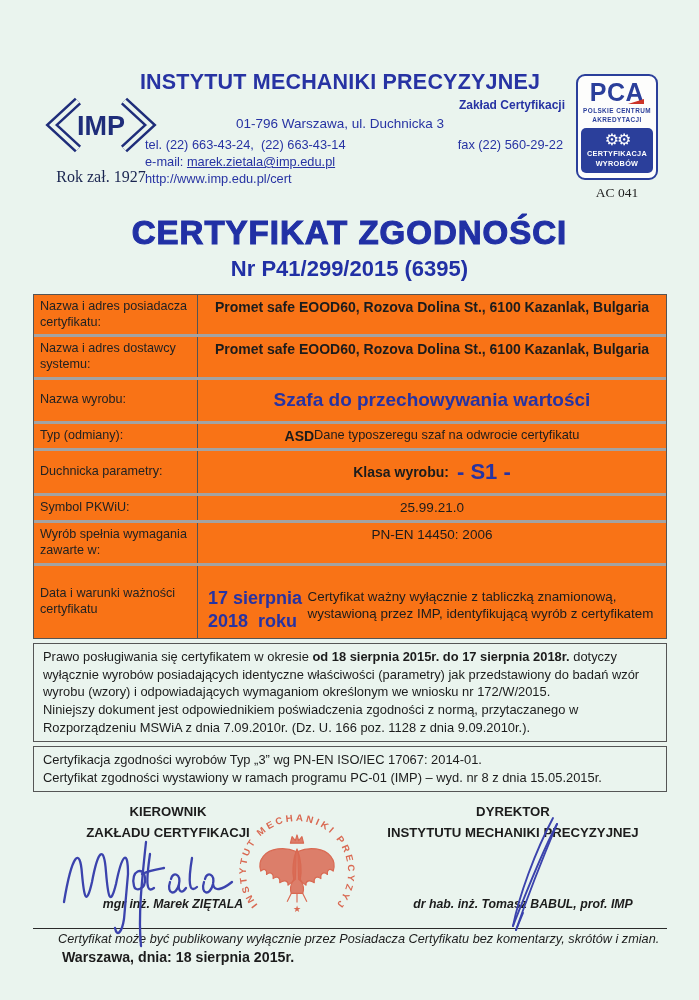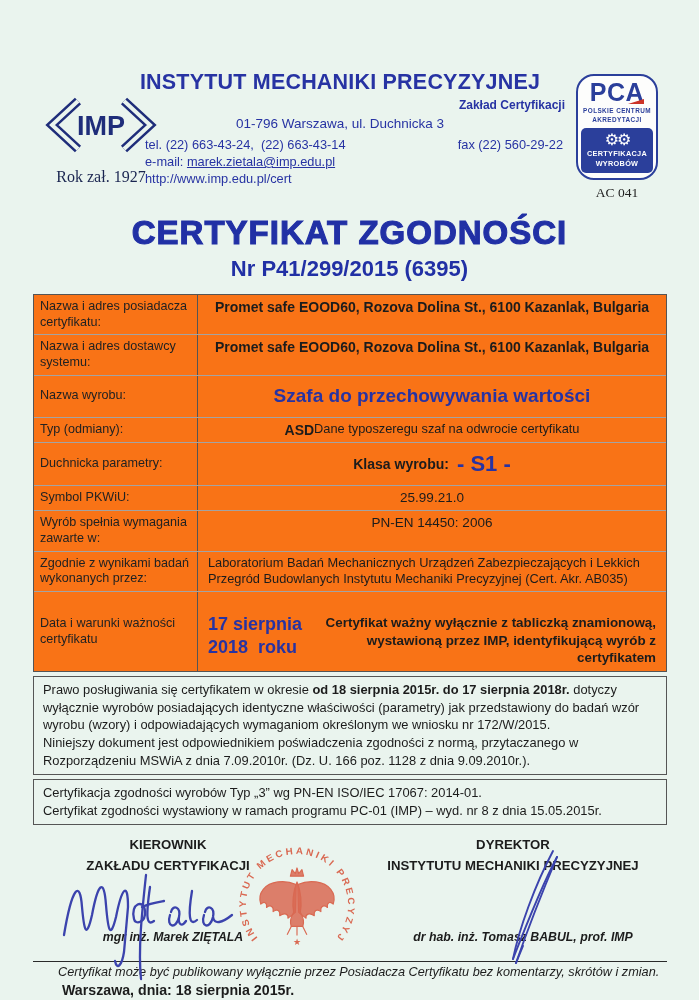--- a/index.html
+++ b/index.html
@@ -14,47 +14,47 @@
   .org-name { font-size:21.5px; font-weight:bold; text-align:center; letter-spacing:0.2px; }
   .dept { font-size:12px; font-weight:bold; text-align:right; margin-top:3px; }
   .addr { font-size:13.5px; text-align:center; margin-top:4px; }
   .contact { margin-left:30px; margin-top:6px; width:418px; font-size:12.8px; }
   .tel-row { display:flex; justify-content:space-between; white-space:pre-wrap; }
   .email-row { margin-top:2px; }
   .email-link { text-decoration:underline; }
   .web-row { margin-top:2px; }
 
   .pca { position:absolute; left:576px; top:74px; width:82px; }
-  .pca-badge { border:2px solid #2b3f9b; border-radius:18px; background:#fdfdfc; padding:4px 3px 5px; }
+  .pca-badge { border:2px solid #2b3f9b; border-radius:9px; background:#fdfdfc; padding:4px 3px 5px; }
   .pca-acronym { position:relative; text-align:center; font-size:25px; font-weight:bold; color:#2b3f9b; letter-spacing:0.5px; line-height:1; }
   .pca-red { position:absolute; right:9px; bottom:1px; width:16px; height:5px; background:#cc3327; clip-path:polygon(0 100%,100% 0,100% 100%); }
   .pca-name { text-align:center; font-size:6.4px; font-weight:bold; color:#2b3f9b; text-transform:uppercase; letter-spacing:0.4px; margin-top:2px; line-height:1.35; }
   .pca-box { margin-top:4px; background:#2b3f9b; border-radius:5px; color:#fff; text-align:center; padding:3px 1px 4px; }
   .pca-gears { font-size:16px; line-height:1.1; letter-spacing:-2px; }
   .pca-label { font-size:7.3px; font-weight:bold; letter-spacing:0.3px; line-height:1.4; }
   .pca-no { text-align:center; font-family:"Liberation Serif", serif; font-size:13.5px; color:#222; margin-top:5px; }
 
   
   .title-main { text-align:center; color:#2130a5; font-size:33px; font-weight:bold; letter-spacing:1px; -webkit-text-stroke:1.1px #2130a5; margin-top:2px; }
   .title-no { text-align:center; color:#2130a5; font-size:22px; font-weight:bold; margin-top:4px; }
 
   
   .itable { margin:12px 32px 0 33px; border:1px solid #555; background:#f97316; }
-  .irow { display:grid; grid-template-columns:164px 1fr; border-top:1px solid #a3a3a3; }
+  .irow { display:grid; grid-template-columns:164px 1fr; border-top:3px solid #a3a3a3; }
   .irow:first-child { border-top:none; }
   .cell-l { border-right:1px solid #555; padding:4px 6px; font-size:12.6px; color:#222; display:flex; flex-direction:column; justify-content:center; line-height:1.25; }
   .cell-v { padding:3px 10px; display:flex; flex-direction:row; justify-content:center; line-height:1.3; }
   .v-bold { font-size:14px; font-weight:bold; }
   .v-reg { font-size:12.8px; }
   .v-blue-big { font-size:19px; font-weight:bold; color:#2733a3; padding:5px 0; }
   .v-class { display:flex; align-items:center; gap:8px; padding:4px 0; }
   .v-class .lab { font-size:14px; font-weight:bold; }
   .v-class .val { font-size:22px; font-weight:bold; color:#2733a3; }
   .v-date { font-size:18px; font-weight:bold; color:#2733a3; white-space:pre-wrap; }
-  .v-note { font-size:13.4px; font-weight:bold; margin-top:1px;text-align:right; }
+  .v-note { font-size:13.4px; font-weight:normal; margin-top:1px; }
 
   
   .legal-box { margin:4px 32px 0 33px; border:1px solid #555; padding:4px 9px 5px; font-size:12.9px; line-height:1.36; }
   .legal-box .b { font-weight:bold; }
   .legal-italic { }
 
   
   .sigs { position:relative; height:130px; margin:6px 32px 0 33px; }
   .role-block { position:absolute; top:4px; text-align:center; font-size:13.2px; font-weight:bold; line-height:1.55; }
   .role-left { left:10px; width:250px; }
@@ -183,26 +183,20 @@
       </div>
     </div>
 
     <div class="irow">
       <div class="cell-l">Wyrób spełnia wymagania zawarte w:</div>
       <div class="cell-v">
         <div class="v-reg" style="font-size:13.5px">PN-EN 14450: 2006</div>
       </div>
     </div>
 
-    <div class="irow">
-      <div class="cell-l">Zgodnie z wynikami badań wykonanych przez:</div>
-      <div class="cell-v">
-        <div class="v-reg">Laboratorium Badań Mechanicznych Urządzeń Zabezpieczających i Lekkich Przegród Budowlanych Instytutu Mechaniki Precyzyjnej (Cert. Akr. AB035)</div>
-      </div>
-    </div>
 
     <div class="irow">
       <div class="cell-l">Data i warunki ważności certyfikatu</div>
       <div class="cell-v" style="padding-top:21px;padding-bottom:5px">
         <div class="v-date">17 sierpnia 2018  roku</div>
         <div class="v-note">Certyfikat ważny wyłącznie z tabliczką znamionową, wystawioną przez IMP, identyfikującą wyrób z certyfikatem</div>
       </div>
     </div>
   </div>
 

